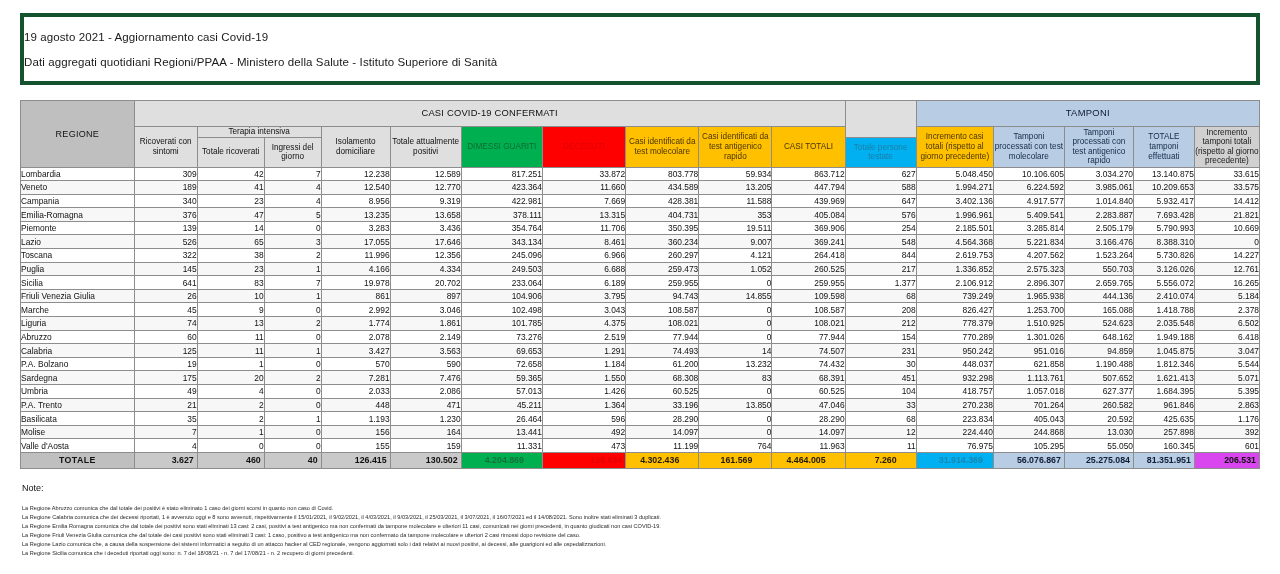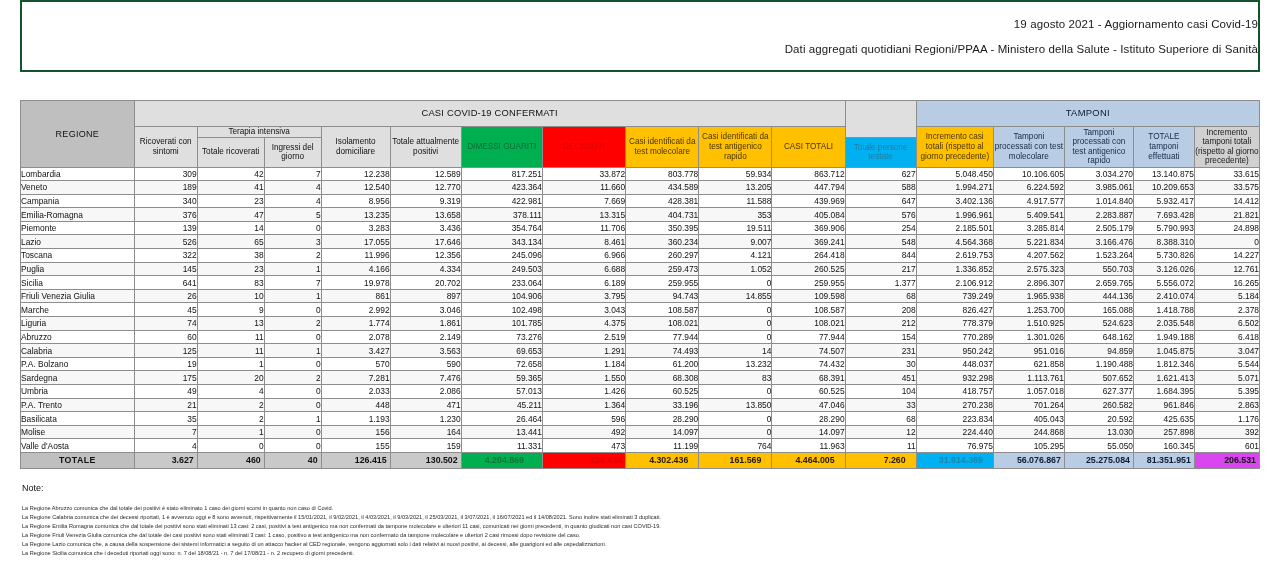--- a/index.html
+++ b/index.html
@@ -16,28 +16,28 @@
     position: relative;
     width: 1280px;
     height: 574px;
     box-sizing: border-box;
   }
 
   
   .title-box {
     position: absolute;
     left: 20px;
-    top: 0;
+    top: 13px;
     width: 1240px;
     height: 72px;
-    border: 2px solid #14532d;
+    border: 4px solid #14532d;
     box-sizing: border-box;
     display: flex;
     flex-direction: column;
-    align-items: flex-end;
+    align-items: flex-start;
     justify-content: center;
     background: #ffffff;
   }
   .title-line1 {
     font-size: 11.5px;
     color: #1a1a1a;
     margin-bottom: 13px;
     letter-spacing: .1px;
   }
   .title-line2 {
@@ -124,21 +124,21 @@
   tr.totals td {
     font-weight: bold;
     font-size: 8.8px;
     height: 16px;
     margin-top: 44px;
   }
   tr.totals td.t-label   { background: #bfbfbf; text-align: center; letter-spacing: .4px; }
   tr.totals td.t-gray    { background: #c9c9c9; text-align: right; padding-right: 3px; }
   tr.totals td.t-green   { background: #00b050; color: #12733a; text-align: right; padding-right: 18px; }
   tr.totals td.t-red     { background: #ff0000; color: #e30000; text-align: right; padding-right: 3px; }
-  tr.totals td.t-orange  { background: #ffc000; color: #241a00; text-align: right; padding-right: 10px; }
+  tr.totals td.t-orange  { background: #ffc000; color: #241a00; text-align: right; padding-right: 19px; }
   tr.totals td.t-cyan    { background: #00b0f0; color: #1787b3; text-align: right; padding-right: 10px; }
   tr.totals td.t-blue    { background: #b8cce4; color: #0d1b33; text-align: right; padding-right: 3px; }
   tr.totals td.t-gray3   { background: #d946ef; color: #111; text-align: right; padding-right: 3px; }
 
   
   .notes {
     position: absolute;
     left: 22px;
     top: 483px;
     width: 1250px;
@@ -306,21 +306,21 @@
             <td class="num">354.764</td>
             <td class="num">11.706</td>
             <td class="num">350.395</td>
             <td class="num">19.511</td>
             <td class="num">369.906</td>
             <td class="num">254</td>
             <td class="num sep-left">2.185.501</td>
             <td class="num">3.285.814</td>
             <td class="num">2.505.179</td>
             <td class="num">5.790.993</td>
-            <td class="num">24.898</td>
+            <td class="num">10.669</td>
           </tr>
           <tr class="alt">
             <td class="region">Lazio</td>
             <td class="num">526</td>
             <td class="num">65</td>
             <td class="num">3</td>
             <td class="num">17.055</td>
             <td class="num">17.646</td>
             <td class="num">343.134</td>
             <td class="num">8.461</td>

